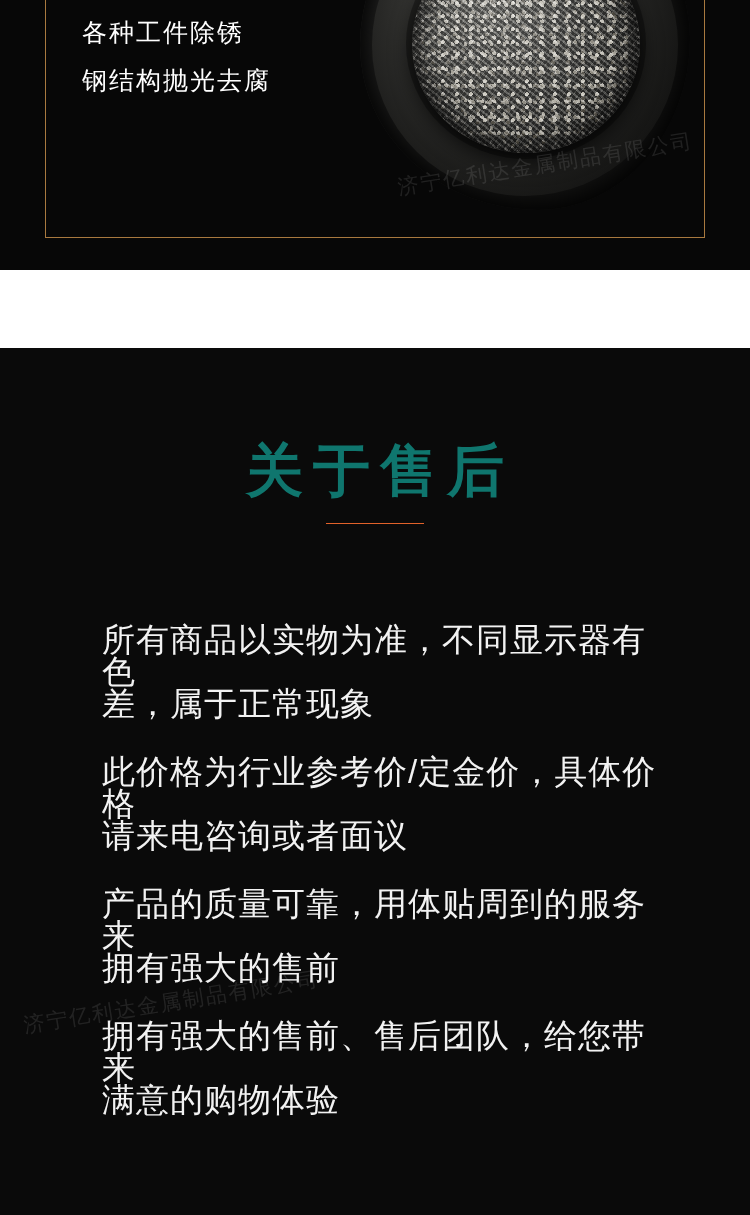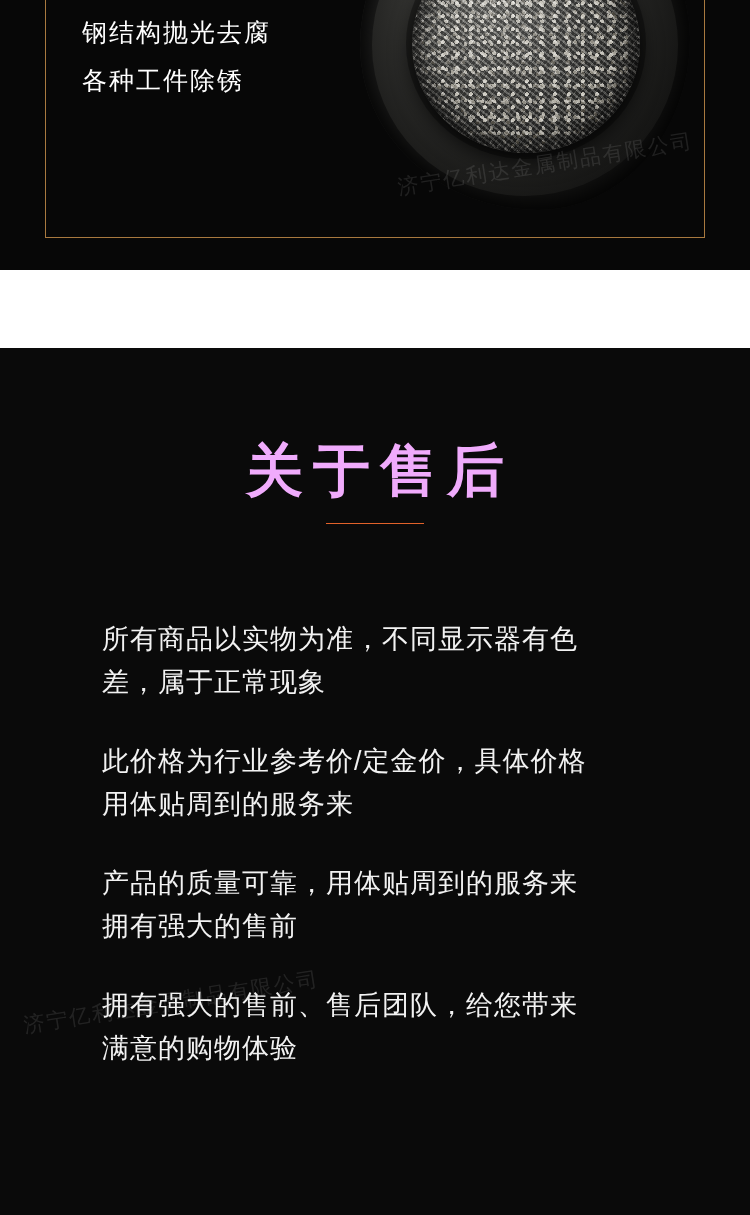--- a/index.html
+++ b/index.html
@@ -144,21 +144,21 @@
     left: 0;
     top: 85px;
     width: 750px;
     text-align: center;
   }
   .heading-main {
     font-family: "Liberation Serif", serif;
     font-size: 57px;
     font-weight: bold;
     letter-spacing: 10px;
-    color: #f0abfc;
+    color: #0f766e;
     text-indent: 10px;
   }
   .heading-sub {
     margin-top: 16px;
     font-size: 11px;
     font-weight: bold;
     letter-spacing: 1px;
     color: #ffffff;
   }
   .heading-rule {
@@ -168,22 +168,22 @@
     background: #e2622a;
   }
 
   .para-list {
     position: absolute;
     left: 102px;
     top: 243px;
     width: 560px;
   }
   .para {
-    font-size: 27px;
-    line-height: 43px;
+    font-size: 33px;
+    line-height: 32px;
     letter-spacing: 1px;
     color: #f2f2f2;
     margin-bottom: 36px;
     white-space: pre-line;
   }
   .para:last-child { margin-bottom: 8px; }
 
   
   .wm {
     position: absolute;
@@ -198,22 +198,22 @@
   .wm-a { left: 396px; top: 150px; }
   .wm-b { left: 22px;  top: 640px; }
 </style>
 </head>
 <body>
 
 <section class="top-panel">
   <div class="top-frame"></div>
 
   <div class="top-text">
+    <div class="line">各种工件除锈</div>
     <div class="line">钢结构抛光去腐</div>
-    <div class="line">各种工件除锈</div>
   </div>
 
   <div class="photo">
     <div class="dish"></div>
     <div class="dish-rim"></div>
     <div class="media"></div>
     <div class="media-shadow"></div>
   </div>
 
   <div class="wm wm-a">济宁亿利达金属制品有限公司</div>
@@ -225,21 +225,21 @@
 
   <div class="heading">
     <div class="heading-main">关于售后</div>
     <div class="heading-rule"></div>
   </div>
 
   <div class="para-list">
     <p class="para">所有商品以实物为准，不同显示器有色
 差，属于正常现象</p>
     <p class="para">此价格为行业参考价/定金价，具体价格
-用体贴周到的服务来</p>
+请来电咨询或者面议</p>
     <p class="para">产品的质量可靠，用体贴周到的服务来
 拥有强大的售前</p>
     <p class="para">拥有强大的售前、售后团队，给您带来
 满意的购物体验</p>
   </div>
 
   <div class="wm wm-b">济宁亿利达金属制品有限公司</div>
 
 </section>
 

